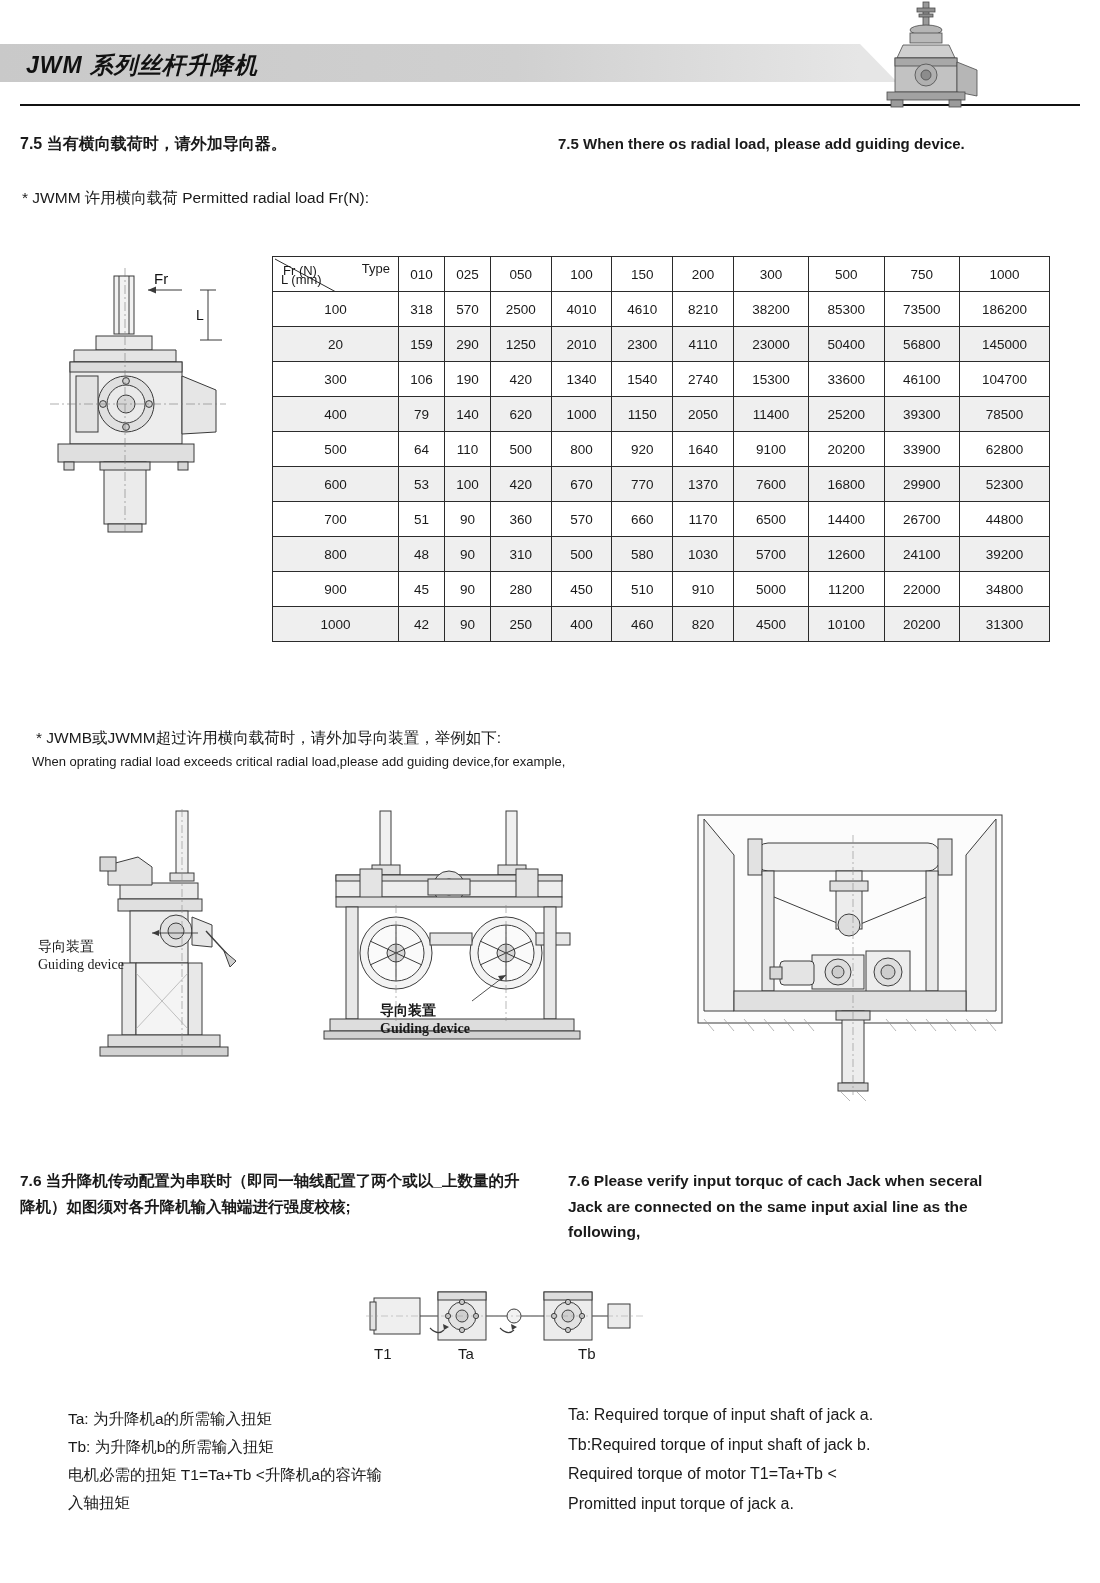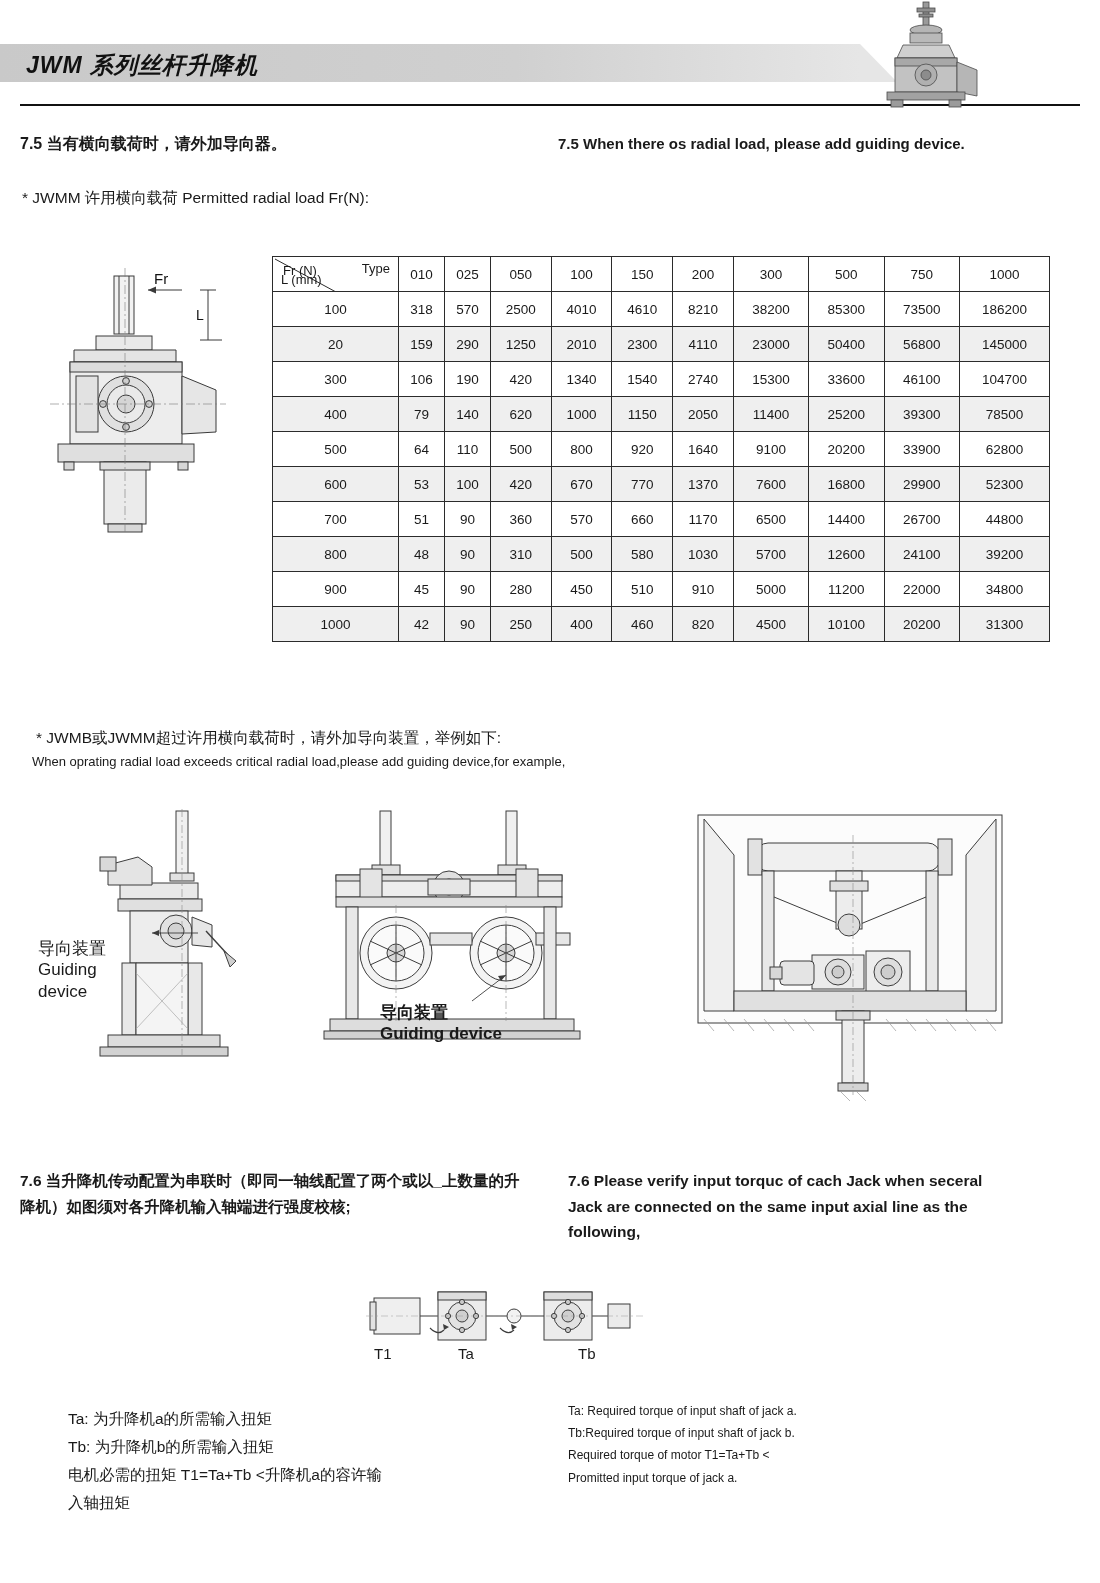--- a/index.html
+++ b/index.html
@@ -144,23 +144,24 @@
   }
 
   
   .dwg { position: absolute; }
   .dwg1 { left: 60px; top: 805px; width: 250px; height: 260px; }
   .dwg2 { left: 300px; top: 805px; width: 300px; height: 260px; }
   .dwg3 { left: 690px; top: 805px; width: 320px; height: 300px; }
 
   .cap {
     position: absolute;
-    font-size: 17px;
+    font-size: 14px;
     line-height: 1.25;
     text-align: center;
+    font-family: Liberation Serif, serif;
   }
   .cap1 { left: 38px; top: 938px; width: 110px; text-align: left; }
   .cap2 { left: 380px; top: 1002px; width: 130px; text-align: left; }
 
   
   .s76-cn {
     position: absolute;
     left: 20px; top: 1168px;
     width: 510px;
     font-size: 15.5px;
@@ -193,21 +194,21 @@
     position: absolute;
     left: 68px; top: 1405px;
     width: 480px;
     font-size: 15.5px;
     line-height: 1.8;
   }
   .foot-en {
     position: absolute;
     left: 568px; top: 1400px;
     width: 470px;
-    font-size: 12px;
+    font-size: 16px;
     line-height: 1.85;
   }
 </style>
 </head>
 <body>
 
 <div class="header">
   <div class="header-bar"></div>
   <div class="header-title">JWM 系列丝杆升降机</div>
   <div class="header-rule"></div>

